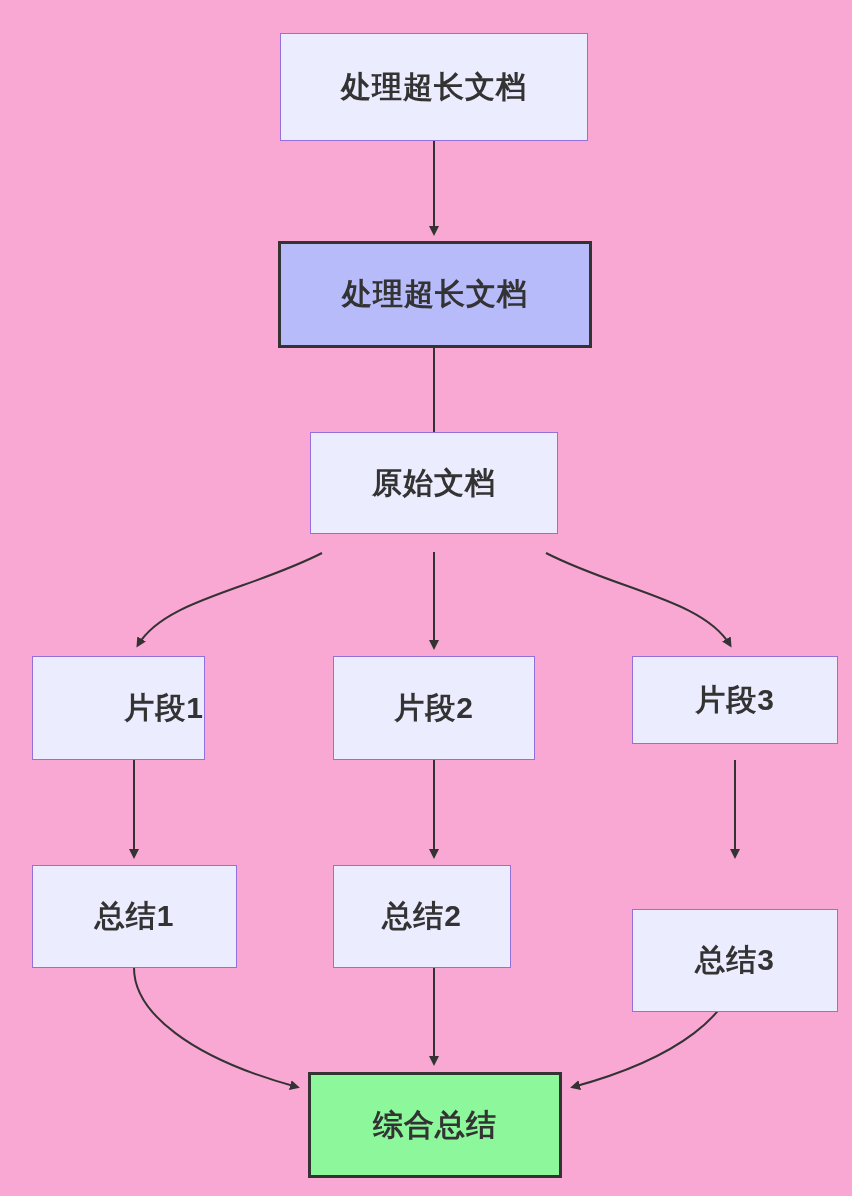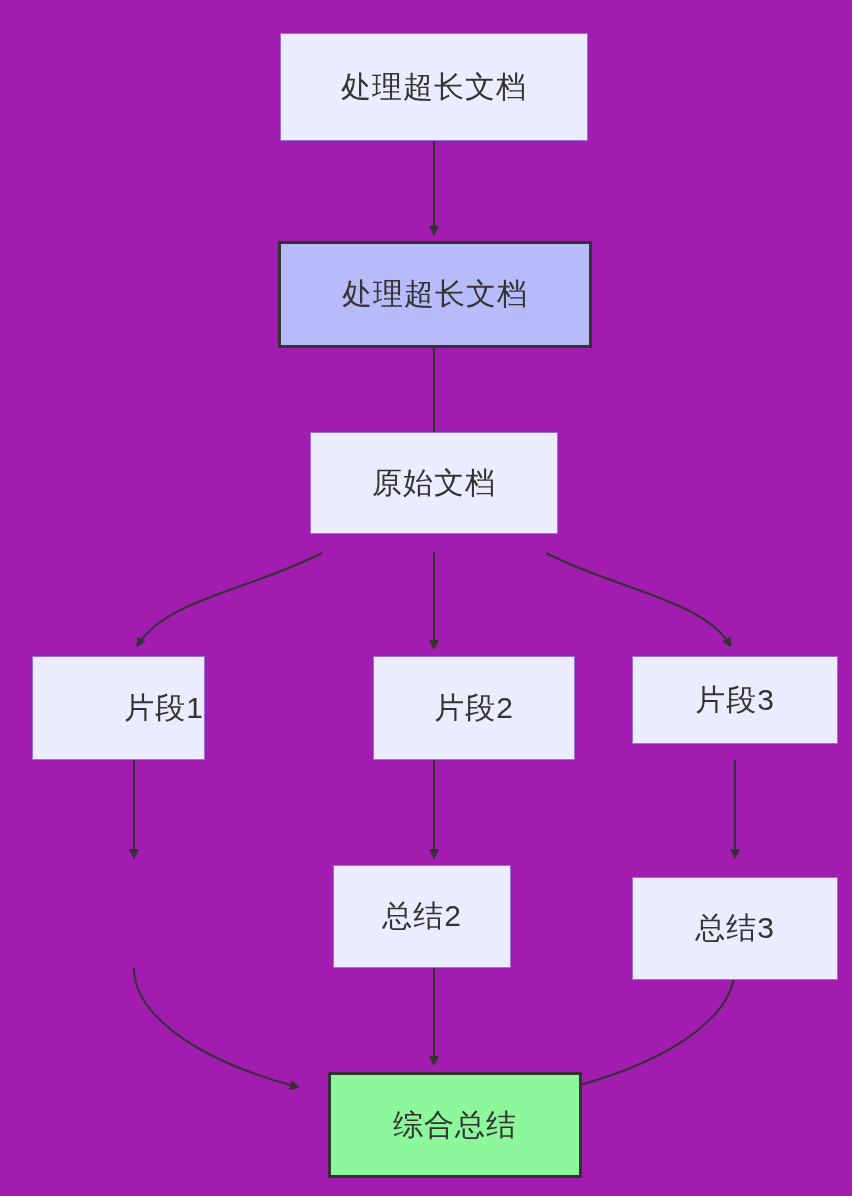--- a/index.html
+++ b/index.html
@@ -1,45 +1,46 @@
 <!DOCTYPE html>
 <html><head>
 <meta charset="utf-8">
 <style>
   html,body{margin:0;padding:0;background:#ffffff;}
   .canvas{
     position:relative;
     width:852px;height:1196px;
-    background:#a21caf;
+    background:#f9a8d4;
     font-family:"Liberation Sans","DejaVu Sans",sans-serif;
     overflow:hidden;
+    font-weight:bold;
   }
   .edge-layer{position:absolute;left:0;top:0;width:852px;height:1196px;pointer-events:none;}
   .node{
     position:absolute;
     box-sizing:border-box;
     display:flex;align-items:center;justify-content:center;
     font-size:30px;color:#333333;
     text-align:center;
     letter-spacing:1px;
   }
   .node.light{background:#ECECFF;border:1.5px solid #9370DB;}
   .node.accent{background:#B8BBF9;border:3.5px solid #333333;}
   .node.final{background:#8CF79B;border:3.5px solid #333333;}
 
   #n-title   {left:280px;top:33px;  width:308px;height:108px;}
   #n-strategy{left:278px;top:241px; width:314px;height:107px;}
   #n-doc     {left:310px;top:432px; width:248px;height:102px;}
   #n-seg1    {left:32px; top:656px; width:173px;height:104px;justify-content:flex-end;}
-  #n-seg2    {left:333px;top:656px; width:202px;height:104px;margin-left:40px;}
+  #n-seg2    {left:333px;top:656px; width:202px;height:104px;}
   #n-seg3    {left:632px;top:656px; width:206px;height:88px;}
   #n-sum1    {left:32px; top:865px; width:205px;height:103px;}
   #n-sum2    {left:333px;top:865px; width:178px;height:103px;}
-  #n-sum3    {left:632px;top:877px; width:206px;height:103px;}
-  #n-final   {left:308px;top:1072px;width:254px;height:106px;margin-left:20px;}
+  #n-sum3    {left:632px;top:909px; width:206px;height:103px;}
+  #n-final   {left:308px;top:1072px;width:254px;height:106px;}
 </style>
 </head>
 <body>
 
 <div class="canvas">
 
   <svg class="edge-layer" viewBox="0 0 852 1196" xmlns="http://www.w3.org/2000/svg">
     <defs>
       <marker id="arrow" markerWidth="11" markerHeight="11" refX="7" refY="5" orient="auto" markerUnits="userSpaceOnUse">
         <path d="M0,0 L10,5 L0,10 z" fill="#333333"></path>
@@ -77,20 +78,23 @@
   </div>
 
   <div id="n-seg2" class="node light">
     <span>片段2</span>
   </div>
 
   <div id="n-seg3" class="node light">
     <span>片段3</span>
   </div>
 
+  <div id="n-sum1" class="node light">
+    <span>总结1</span>
+  </div>
 
   <div id="n-sum2" class="node light">
     <span>总结2</span>
   </div>
 
   <div id="n-sum3" class="node light">
     <span>总结3</span>
   </div>
 
   <div id="n-final" class="node final">

